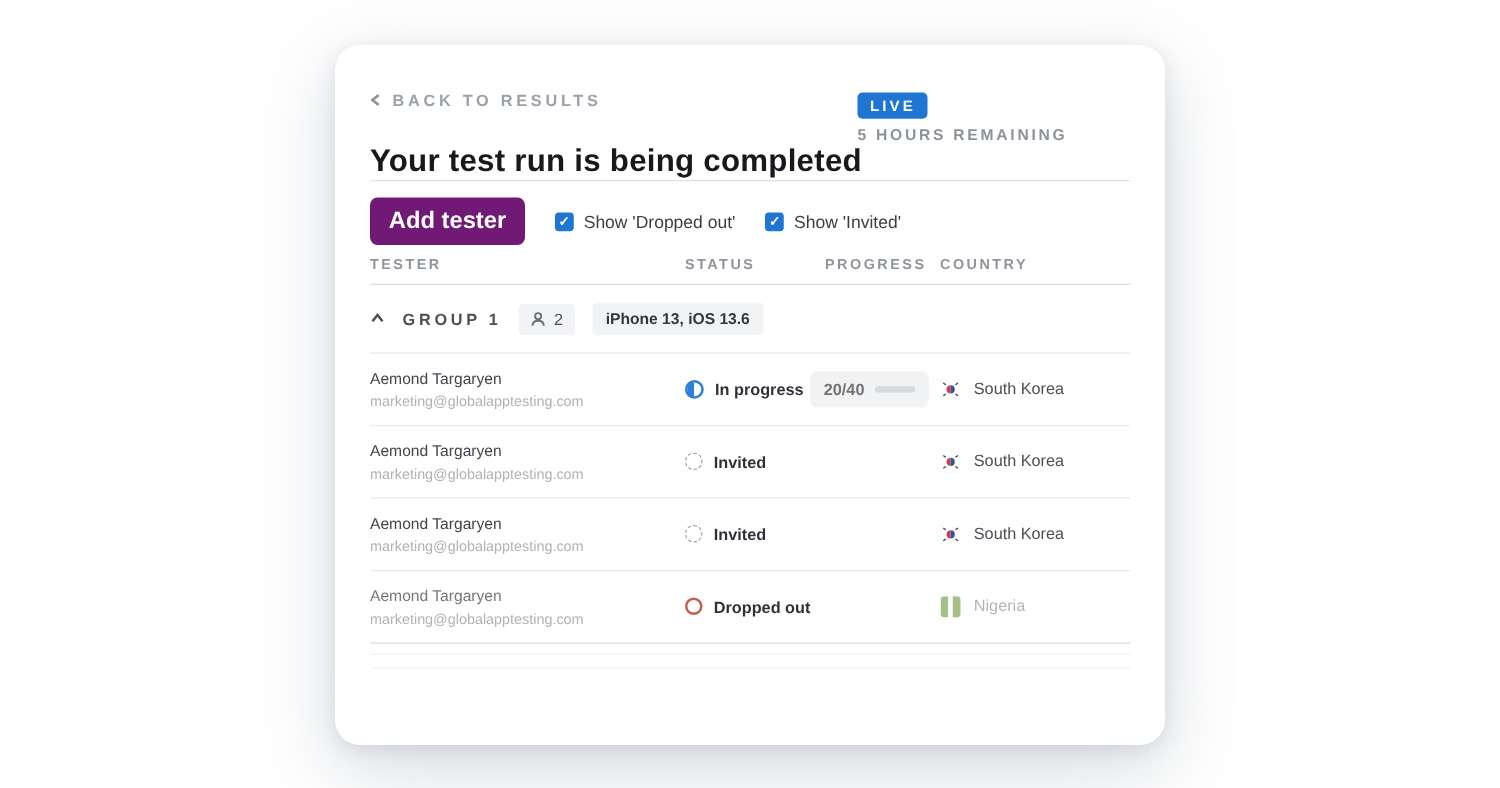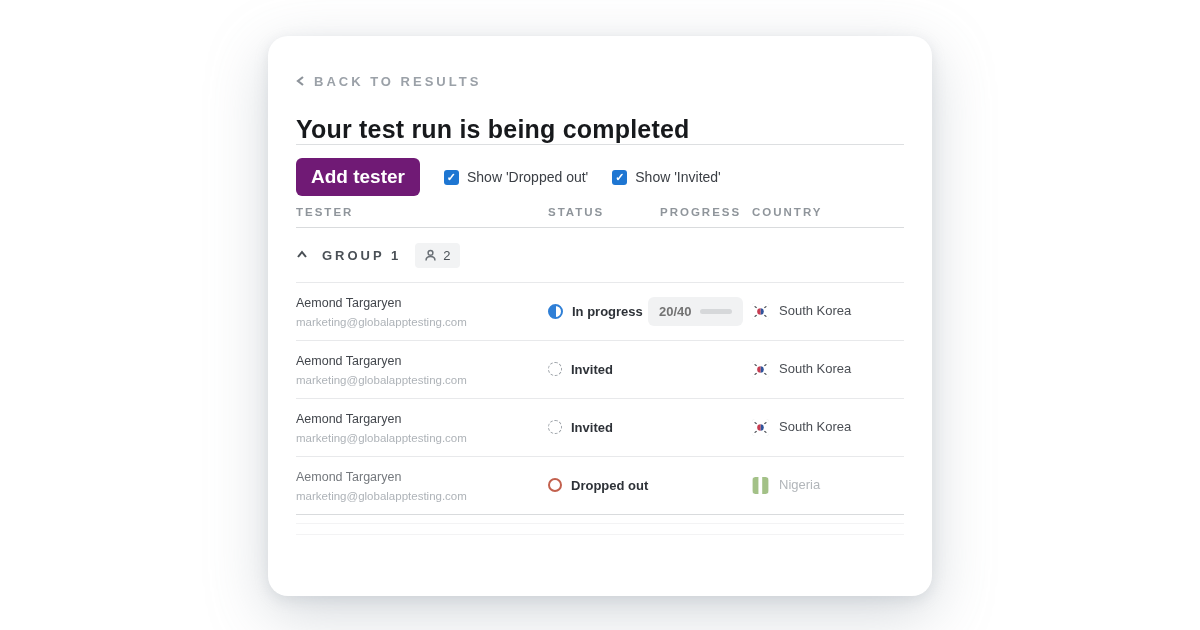--- a/index.html
+++ b/index.html
@@ -88,20 +88,24 @@
 
 <div class="card">
 
   <div class="back-link">
     <svg class="back-chevron" viewBox="0 0 10 10">
         <polyline points="7,1 2,5 7,9"></polyline>
       </svg>
     <span>BACK TO RESULTS</span>
   </div>
 
+  <div class="live-block">
+    <span class="live-badge">LIVE</span>
+    <div class="remaining">5 HOURS REMAINING</div>
+  </div>
 
   <h1 class="title">Your test run is being completed</h1>
 
   <div class="tabs-divider"></div>
 
   <div class="toolbar">
     <button class="btn-primary">Add tester</button>
     <div class="chk-group">
       <span class="chk">✓</span>
       <span class="chk-label">Show 'Dropped out'</span>
@@ -125,20 +129,21 @@
         <polyline points="2,8 6,3 10,8"></polyline>
       </svg>
     <span class="group-label">GROUP 1</span>
     <span class="chip">
       <svg class="person-ico" viewBox="0 0 14 14">
         <circle cx="7" cy="4.2" r="2.6"></circle>
           <path d="M2.2 12.4 C2.2 9.4 4.3 8.2 7 8.2 C9.7 8.2 11.8 9.4 11.8 12.4"></path>
       </svg>
       <span class="num">2</span>
     </span>
+    <span class="device-chip">iPhone 13, iOS 13.6</span>
   </div>
   <div class="row-divider"></div>
 
   
   <div class="grid trow">
     <div>
       <div class="tester-name">Aemond Targaryen</div>
       <div class="tester-email">marketing@globalapptesting.com</div>
     </div>
     <div class="status-cell">

